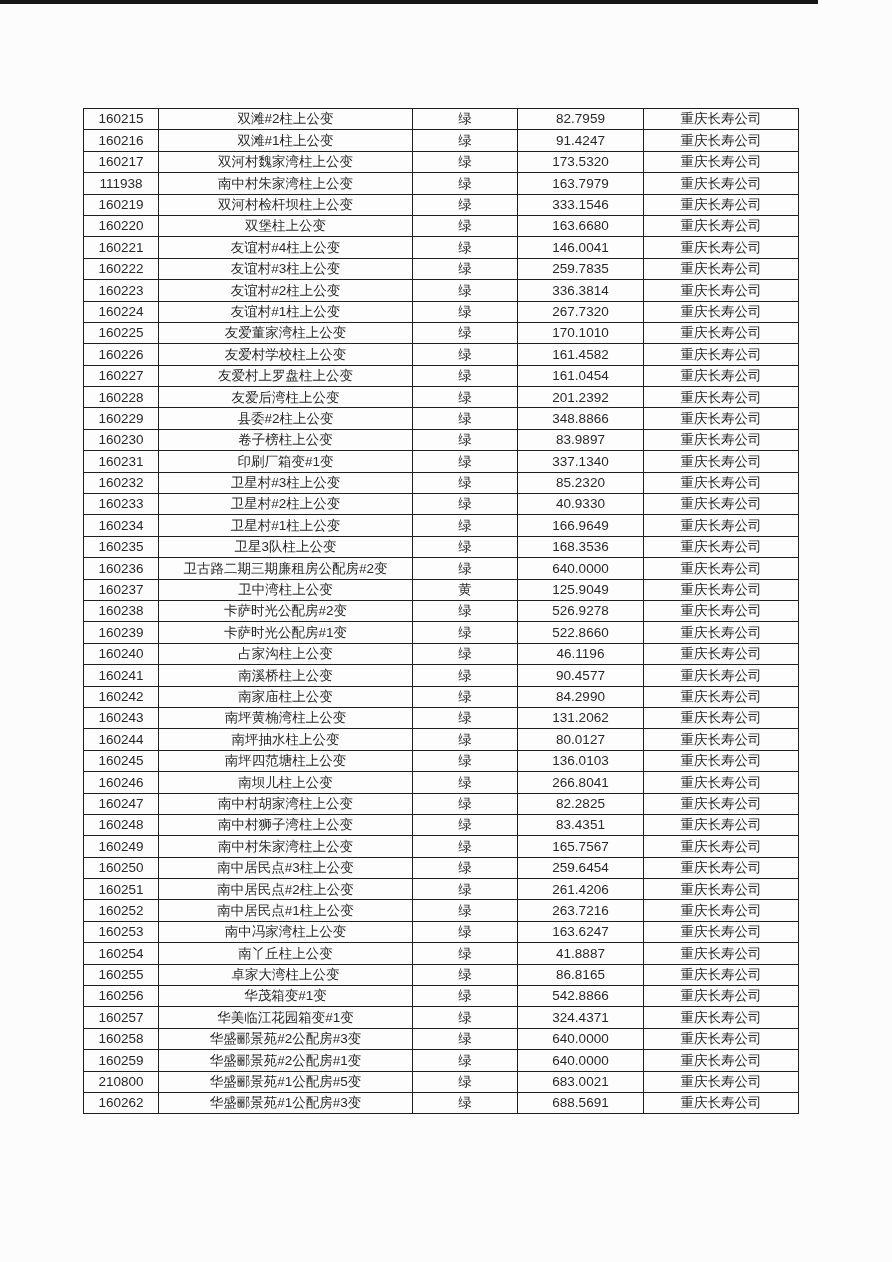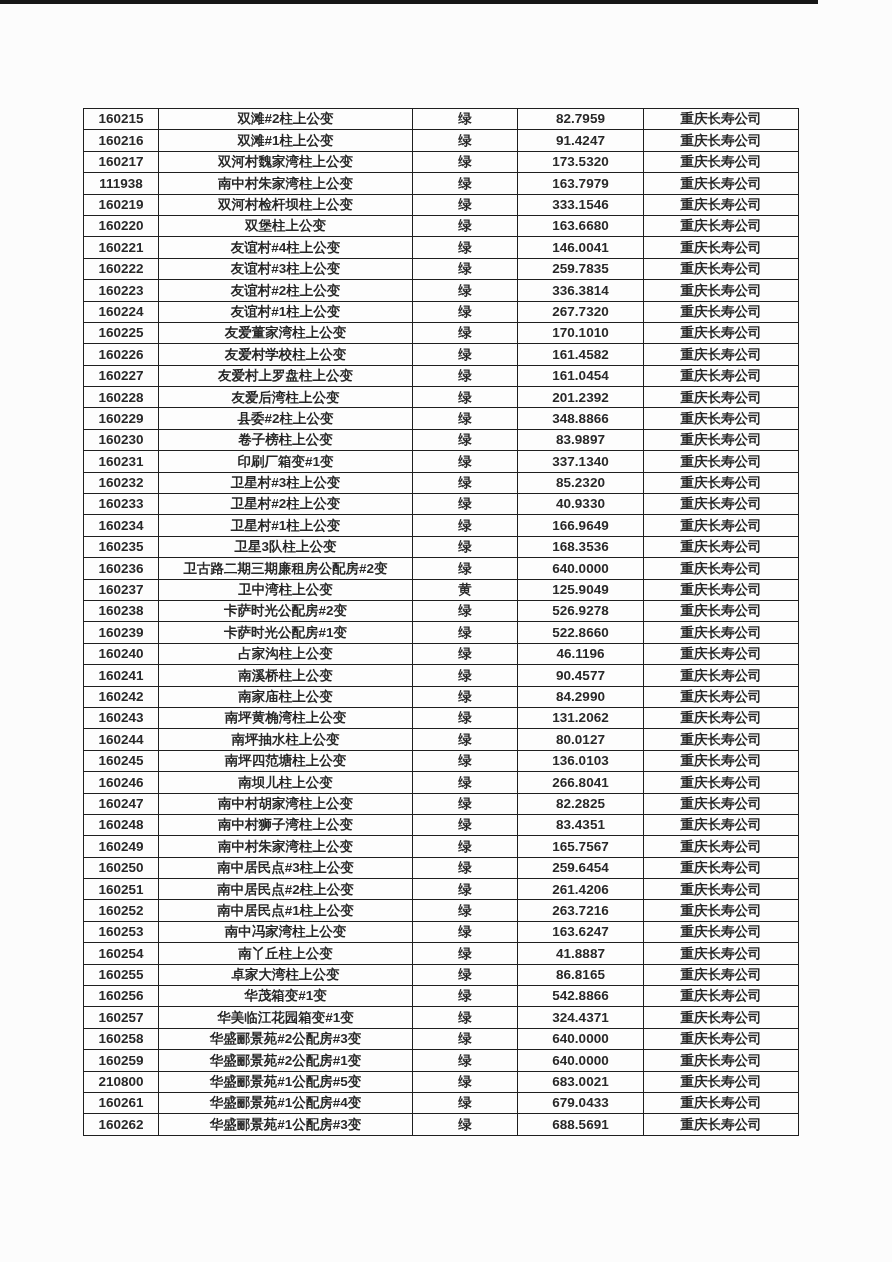--- a/index.html
+++ b/index.html
@@ -25,21 +25,20 @@
   .table-wrap {
     position: absolute;
     top: 108px;
     left: 83px;
   }
   table.data-table {
     border-collapse: collapse;
     table-layout: fixed;
     width: 715px;
     background: #fdfdfd;
-    font-weight: bold;
   }
   table.data-table td {
     border: 1px solid #1f1f1f;
     height: 20.4px;
     padding: 0 2px;
     text-align: center;
     vertical-align: middle;
     font-size: 13.5px;
     line-height: 1;
     color: #282828;
@@ -383,27 +382,20 @@
           <td>重庆长寿公司</td>
         </tr>
         <tr>
           <td>210800</td>
           <td>华盛郦景苑#1公配房#5变</td>
           <td>绿</td>
           <td>683.0021</td>
           <td>重庆长寿公司</td>
         </tr>
         <tr>
-          <td>160261</td>
-          <td>华盛郦景苑#1公配房#4变</td>
-          <td>绿</td>
-          <td>679.0433</td>
-          <td>重庆长寿公司</td>
-        </tr>
-        <tr>
           <td>160262</td>
           <td>华盛郦景苑#1公配房#3变</td>
           <td>绿</td>
           <td>688.5691</td>
           <td>重庆长寿公司</td>
         </tr>
       </tbody>
   </table>
 </div>
 

